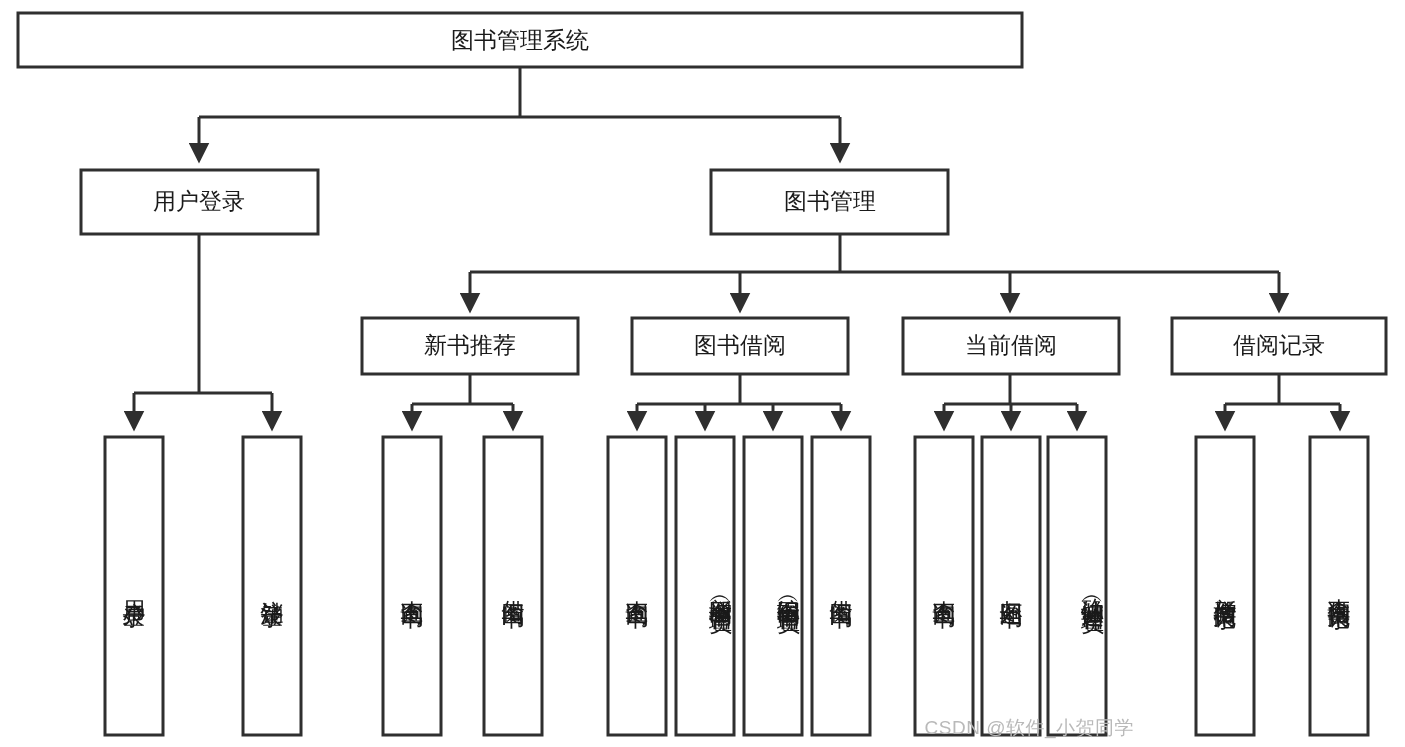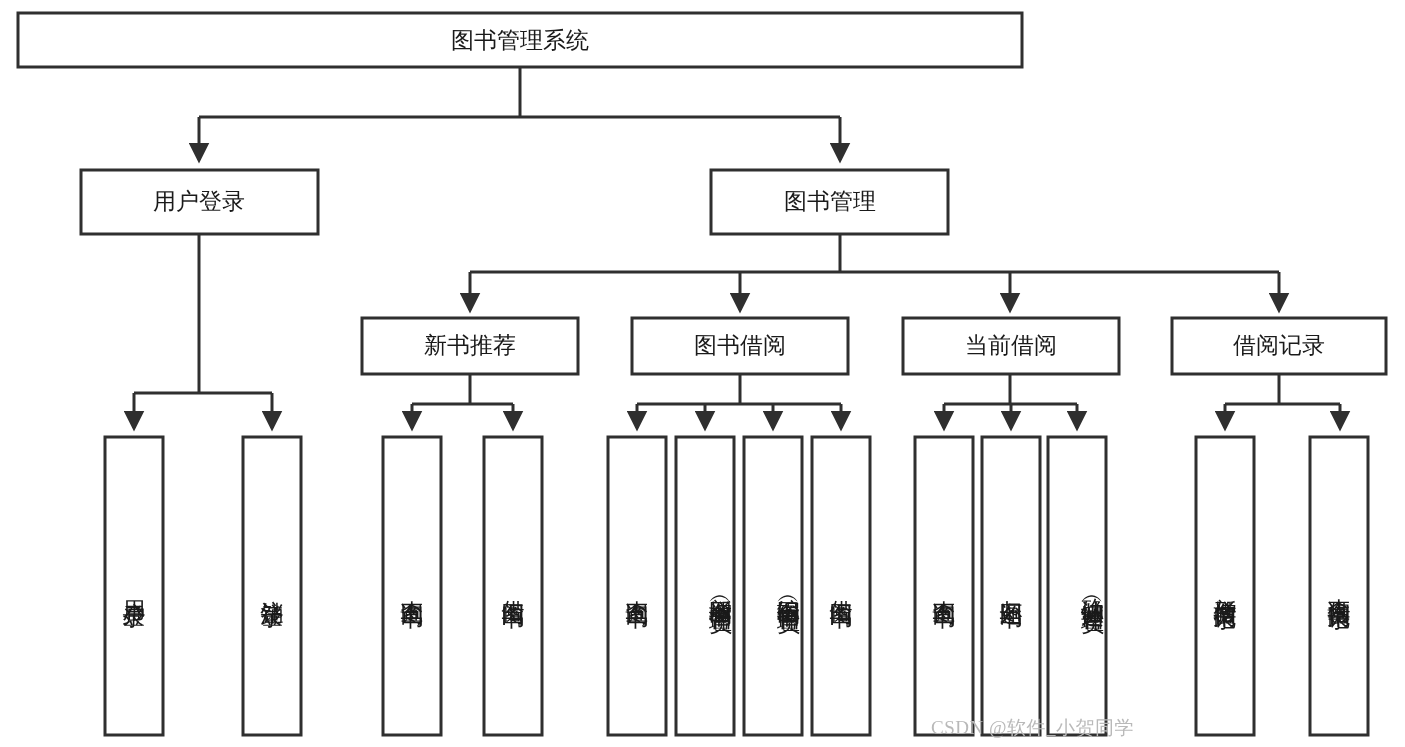--- a/index.html
+++ b/index.html
@@ -59,21 +59,21 @@
     align-items: center;
     justify-content: center;
     text-align: center;
     pointer-events: none;
     white-space: nowrap;
   }
   .watermark {
     position: absolute;
     right: 14px;
     bottom: 6px;
-    font-family: Liberation Serif, serif;
+    font-family: Liberation Sans, sans-serif;
     font-size: 19px;
     color: #b9b9b9;
     letter-spacing: 0.5px;
     user-select: none;
   }
 </style>
 </head>
 <body>
 
 <div id="diagram-root">

